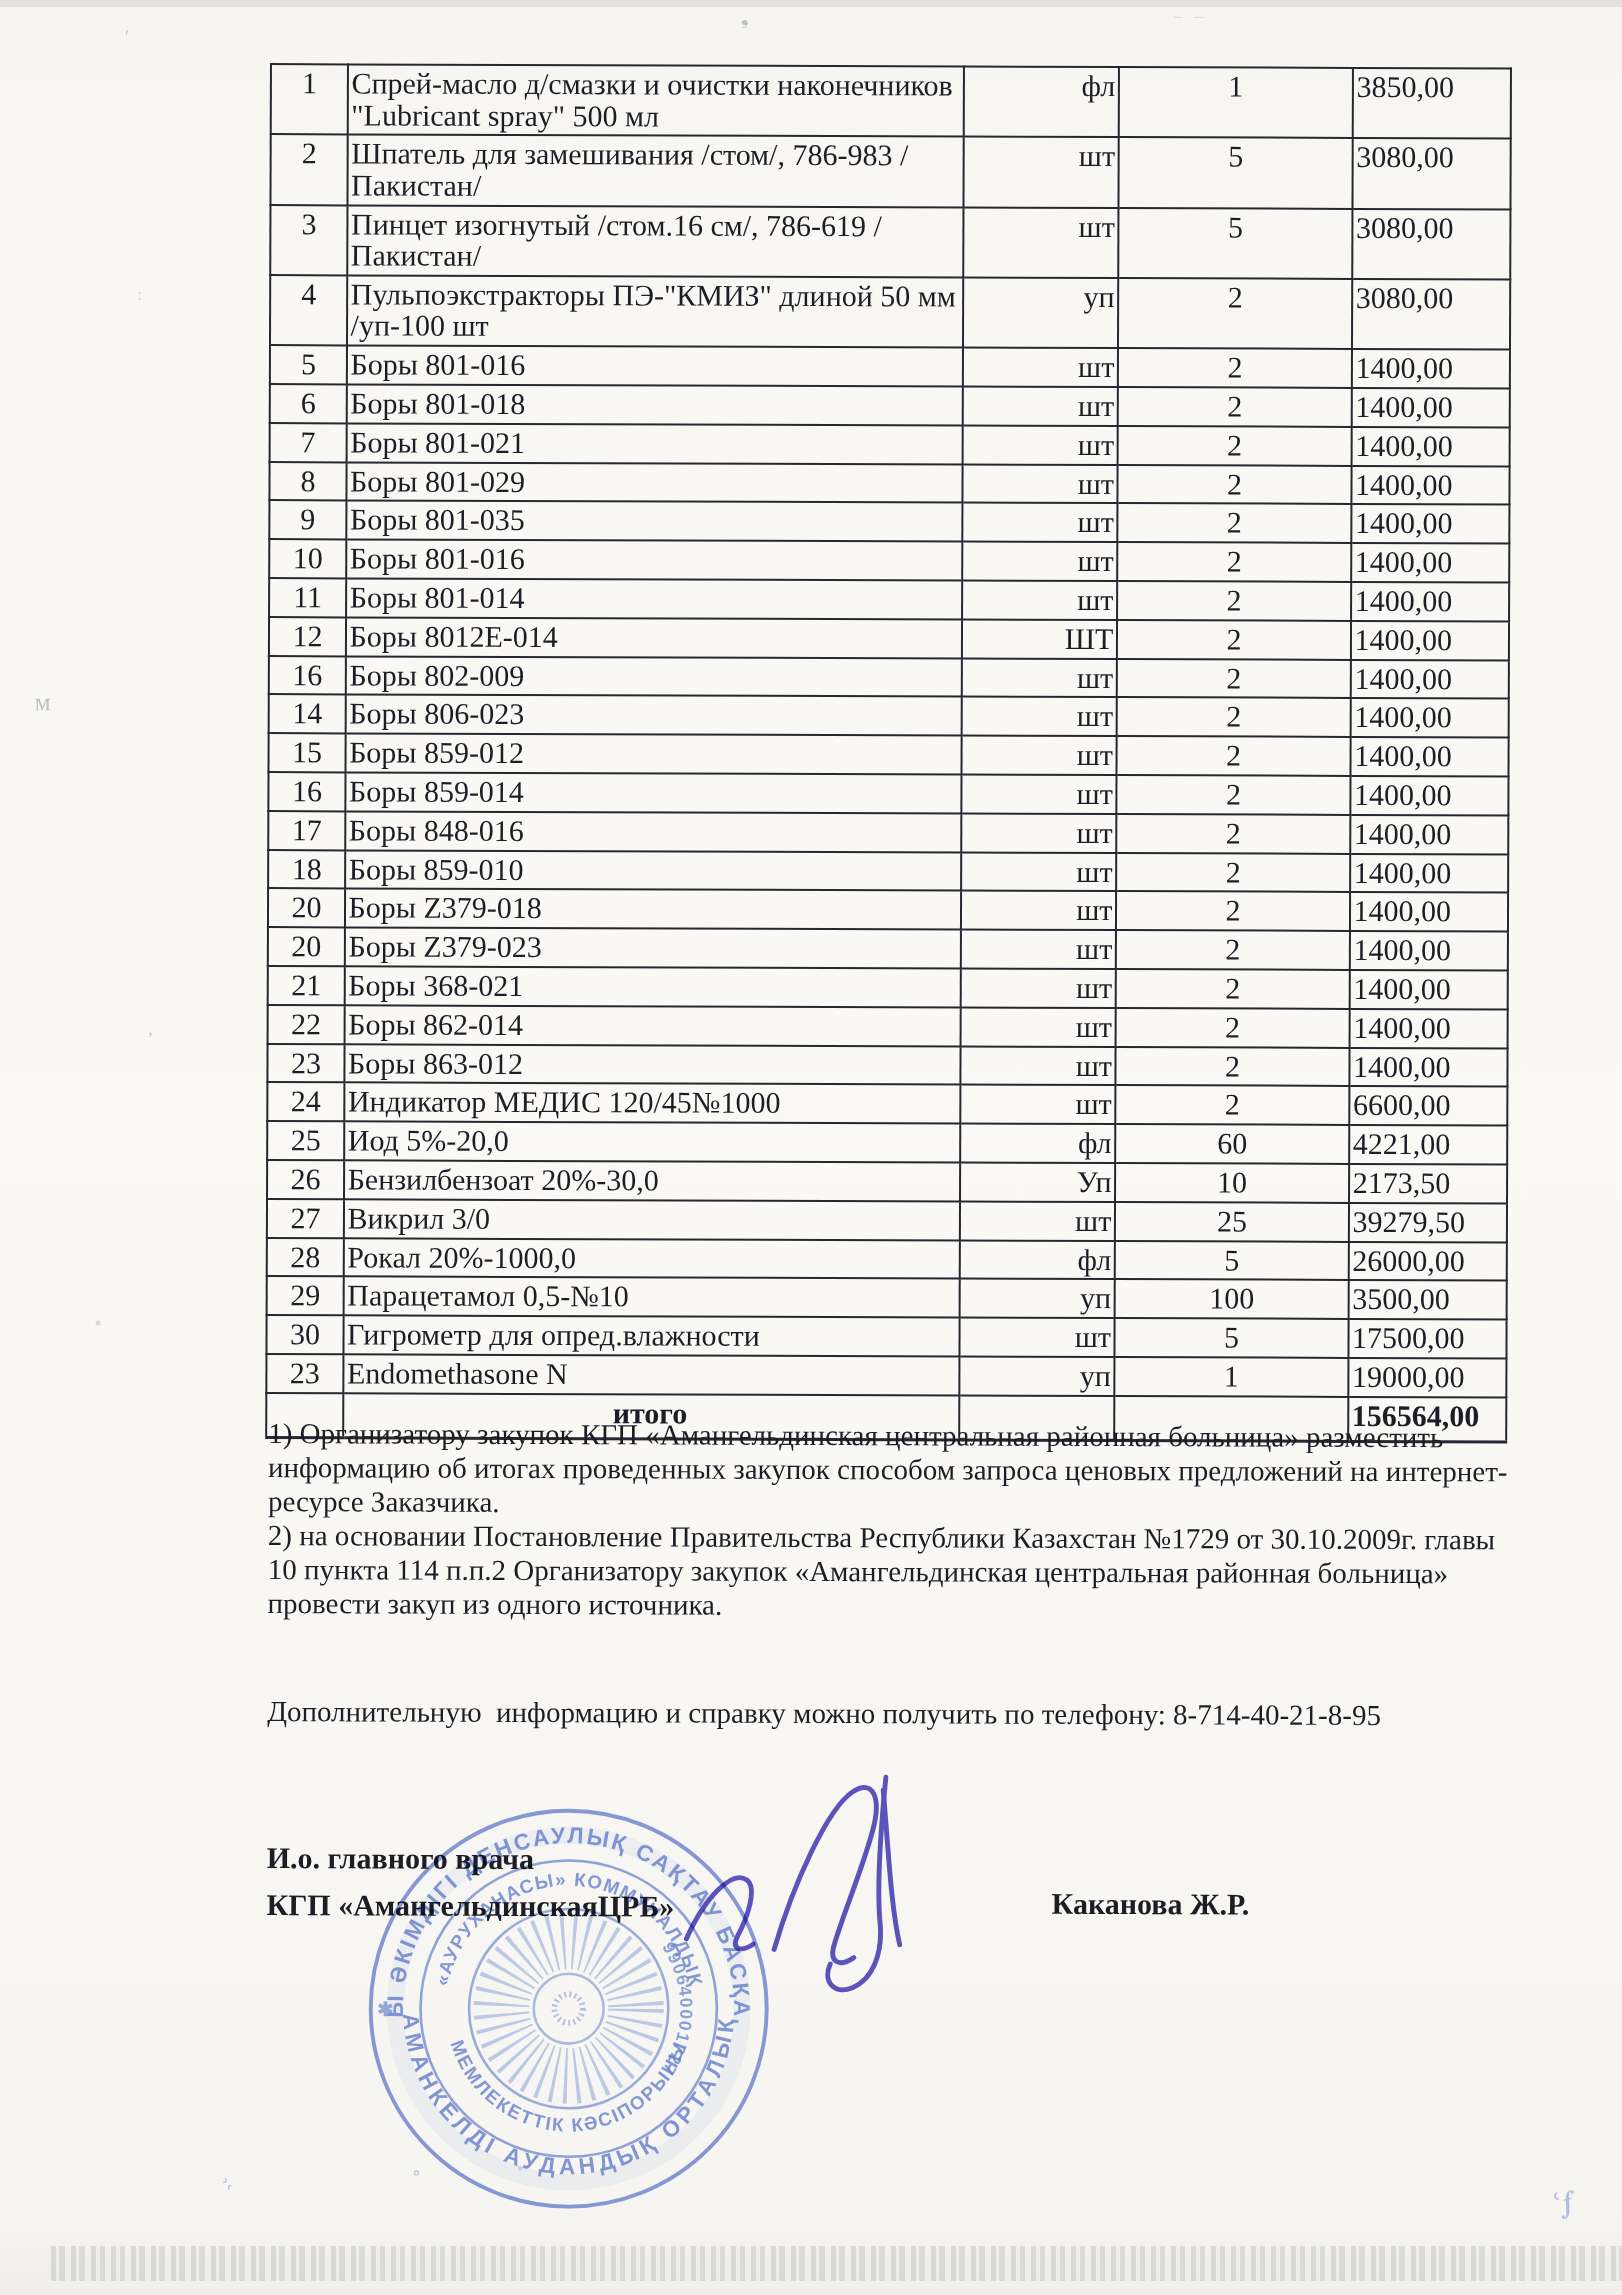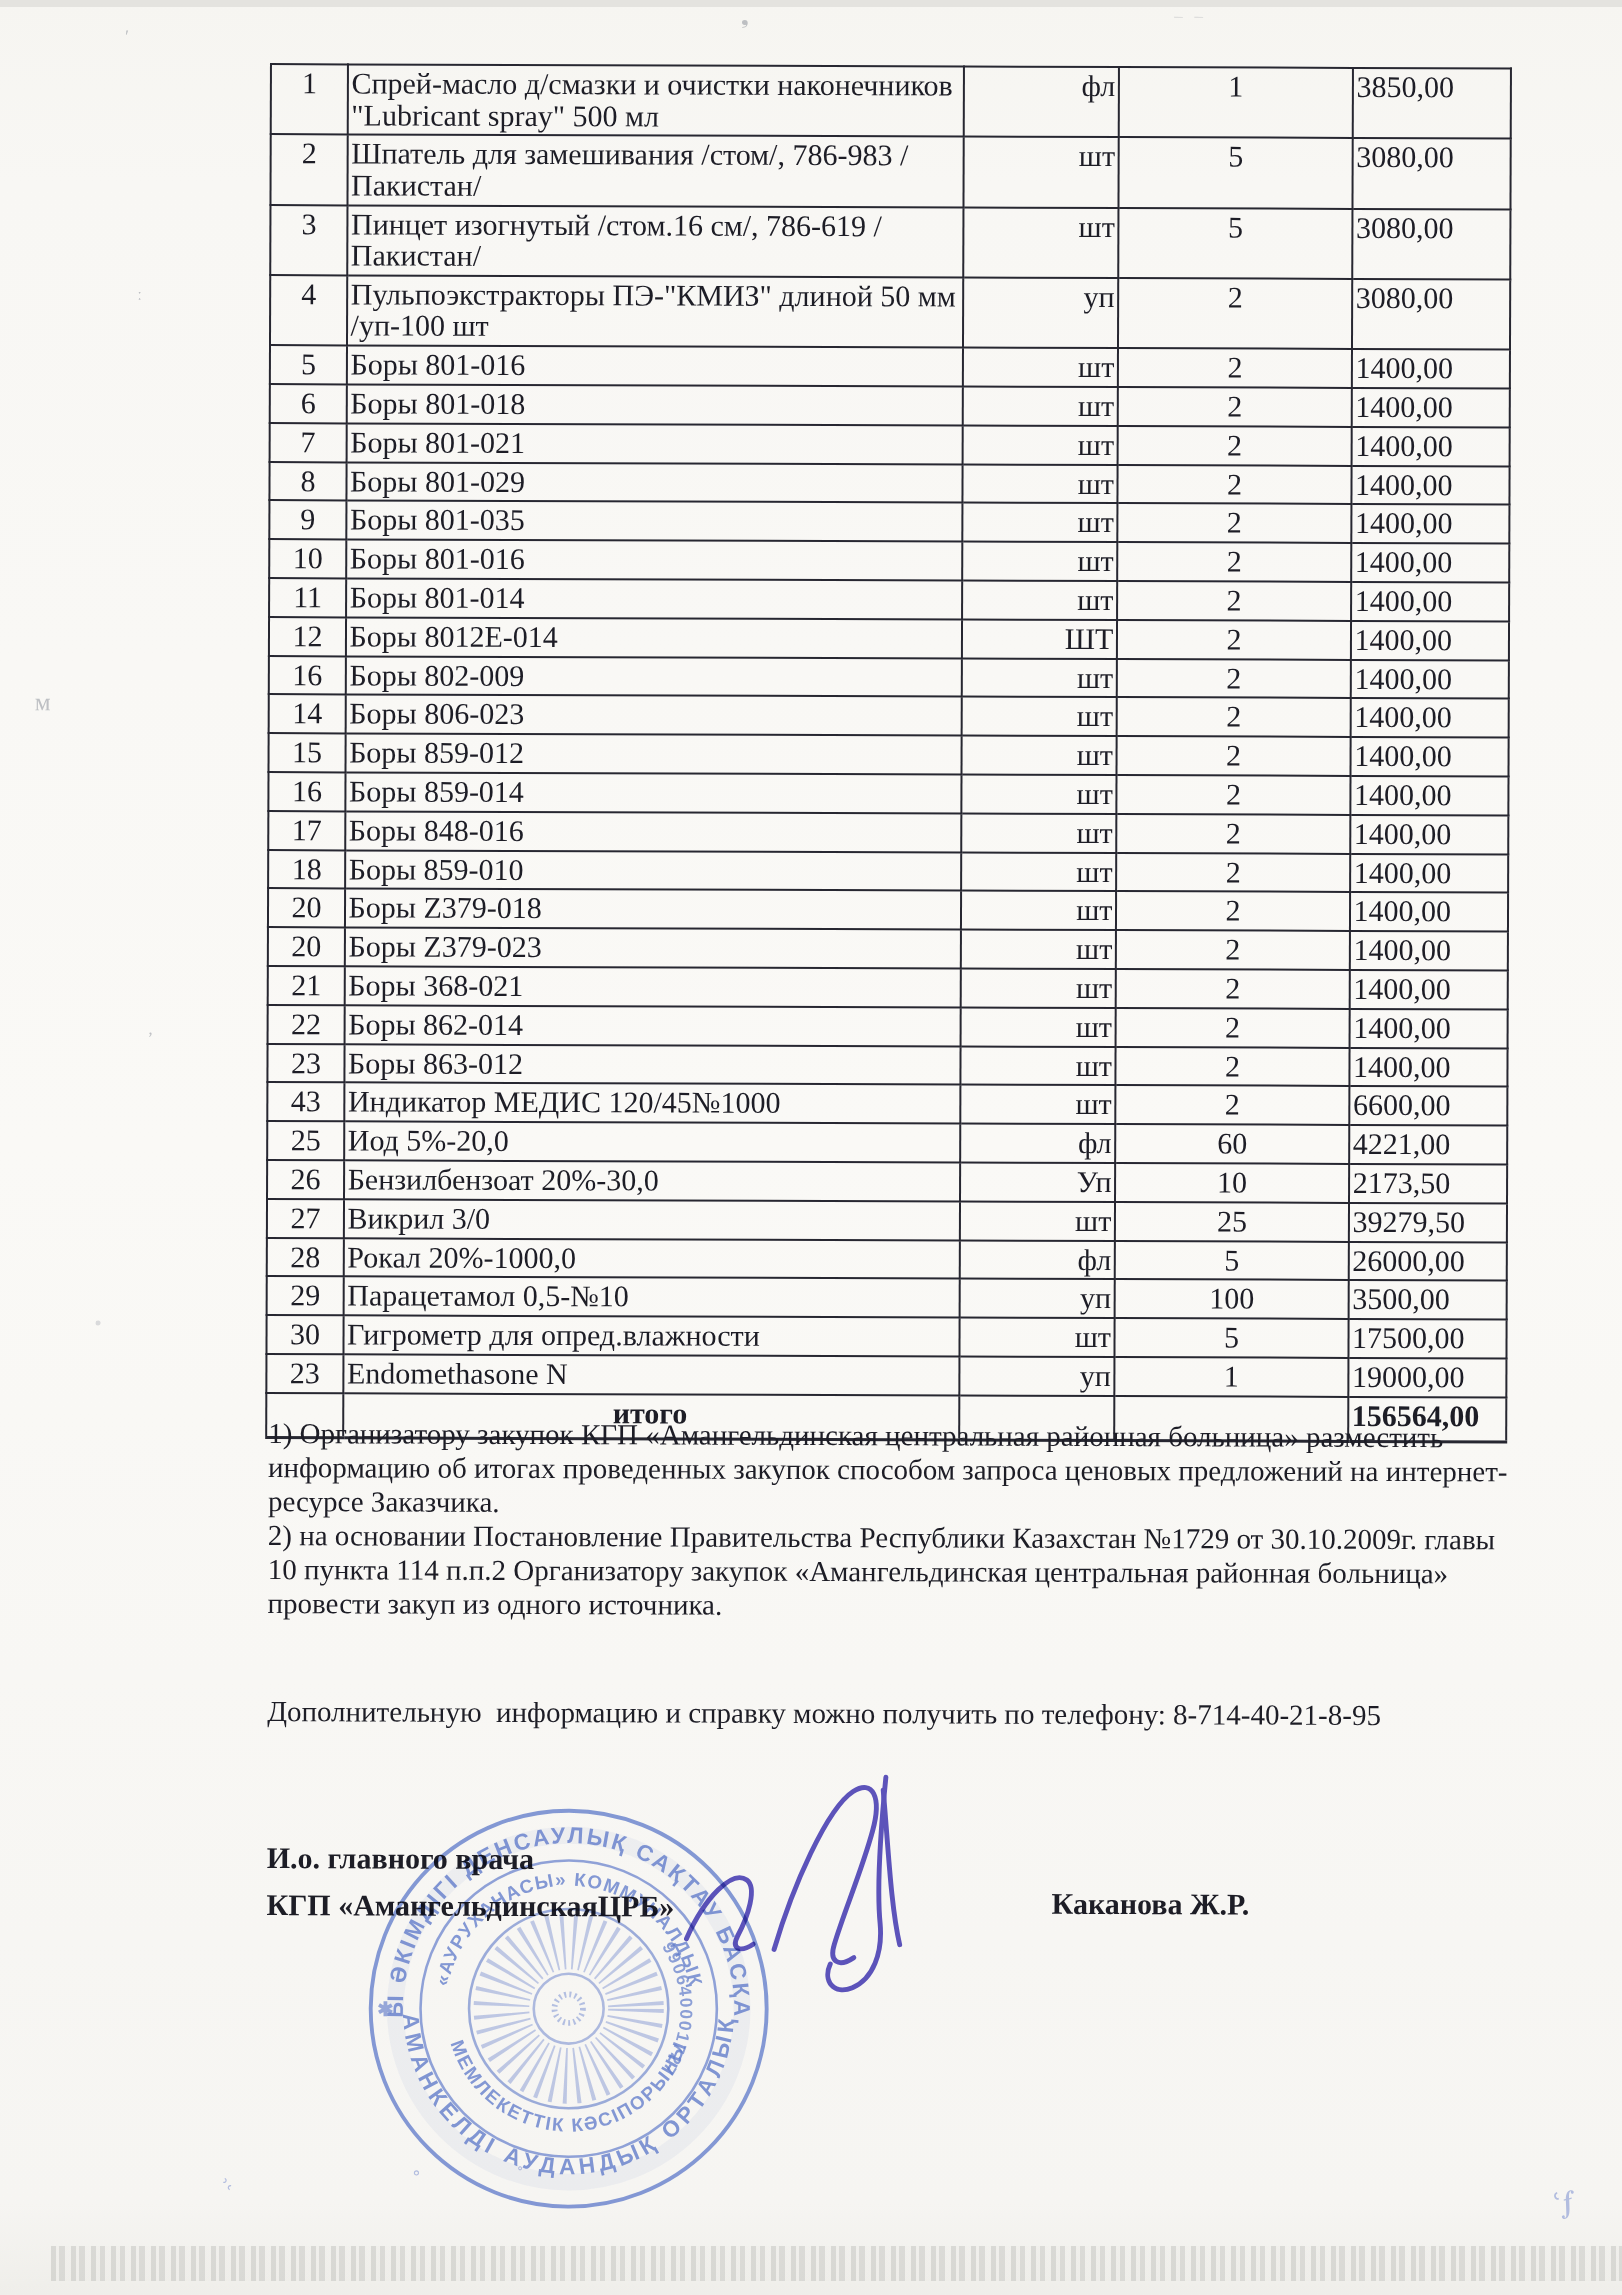--- a/index.html
+++ b/index.html
@@ -227,21 +227,21 @@
         <td class="c-price">1400,00</td>
       </tr>
             <tr class="single">
         <td class="c-num">23</td>
         <td class="c-name">Боры 863-012</td>
         <td class="c-unit">шт</td>
         <td class="c-qty">2</td>
         <td class="c-price">1400,00</td>
       </tr>
             <tr class="single">
-        <td class="c-num">43</td>
+        <td class="c-num">24</td>
         <td class="c-name">Индикатор МЕДИС 120/45№1000</td>
         <td class="c-unit">шт</td>
         <td class="c-qty">2</td>
         <td class="c-price">6600,00</td>
       </tr>
             <tr class="single">
         <td class="c-num">25</td>
         <td class="c-name">Иод 5%-20,0</td>
         <td class="c-unit">фл</td>
         <td class="c-qty">60</td>

